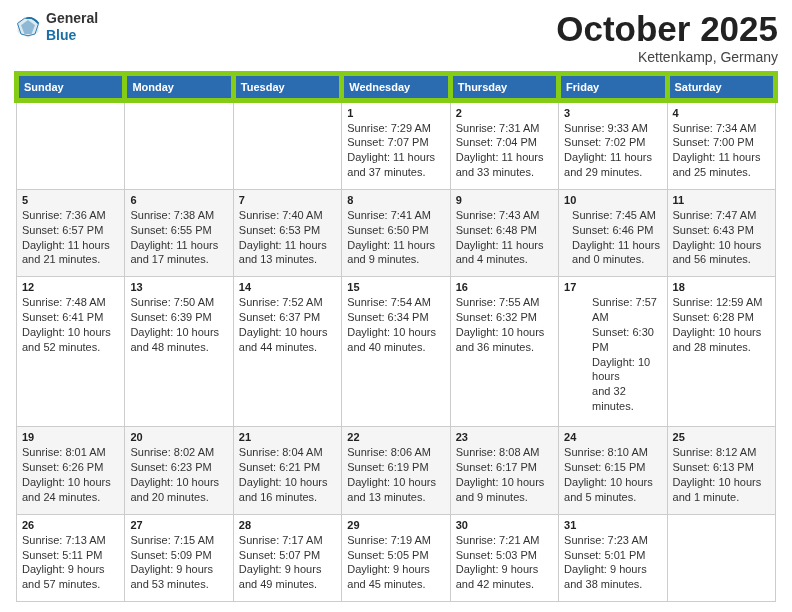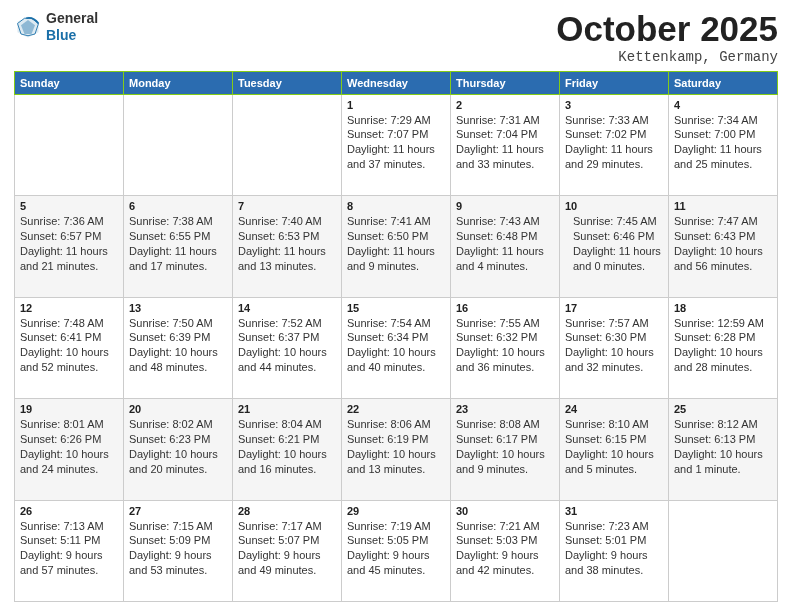--- a/index.html
+++ b/index.html
@@ -44,36 +44,35 @@
     }
     .month-title {
       font-size: 35px;
       font-weight: bold;
       color: #222;
       line-height: 1.1;
     }
     .subtitle {
       font-size: 14px;
       color: #444;
-      font-family: Liberation Mono, monospace;
     }
     .calendar {
       flex: 1;
       border: 1px solid #ccc;
       border-collapse: collapse;
       width: 100%;
       font-size: 9.5px;
     }
     .calendar th {
       background: #2b6cb0;
       color: #fff;
       text-align: left;
       padding: 5px 5px;
       font-size: 11px;
-      border: 1px solid #84cc16;
+      border: 5px solid #84cc16;
     }
     .calendar td {
       vertical-align: top;
       padding: 4px 5px;
       border: 1px solid #ccc;
       width: calc(100% / 7);
       height: 80px;
     }
     .day-num {
       font-size: 11px;
@@ -142,21 +141,21 @@
           </td>
           <td>
             <div class="day-num">2</div>
             <div class="day-info" style="white-space: pre-line;">Sunrise: 7:31 AM
 Sunset: 7:04 PM
 Daylight: 11 hours
 and 33 minutes.</div>
           </td>
           <td>
             <div class="day-num">3</div>
-            <div class="day-info" style="white-space: pre-line;">Sunrise: 7:33 AM
+            <div class="day-info" style="white-space: pre-line;">Sunrise: 9:33 AM
 Sunset: 7:02 PM
 Daylight: 11 hours
 and 29 minutes.</div>
           </td>
           <td>
             <div class="day-num">4</div>
             <div class="day-info" style="white-space: pre-line;">Sunrise: 7:34 AM
 Sunset: 7:00 PM
 Daylight: 11 hours
 and 25 minutes.</div>
@@ -244,21 +243,21 @@
           </td>
           <td>
             <div class="day-num">16</div>
             <div class="day-info" style="white-space: pre-line;">Sunrise: 7:55 AM
 Sunset: 6:32 PM
 Daylight: 10 hours
 and 36 minutes.</div>
           </td>
           <td>
             <div class="day-num">17</div>
-            <div class="day-info" style="white-space: pre-line;">Sunrise: 7:57 AM
+            <div class="day-info" style="white-space: pre-line; margin-left: 28px;">Sunrise: 7:57 AM
 Sunset: 6:30 PM
 Daylight: 10 hours
 and 32 minutes.</div>
           </td>
           <td>
             <div class="day-num">18</div>
             <div class="day-info" style="white-space: pre-line;">Sunrise: 12:59 AM
 Sunset: 6:28 PM
 Daylight: 10 hours
 and 28 minutes.</div>

